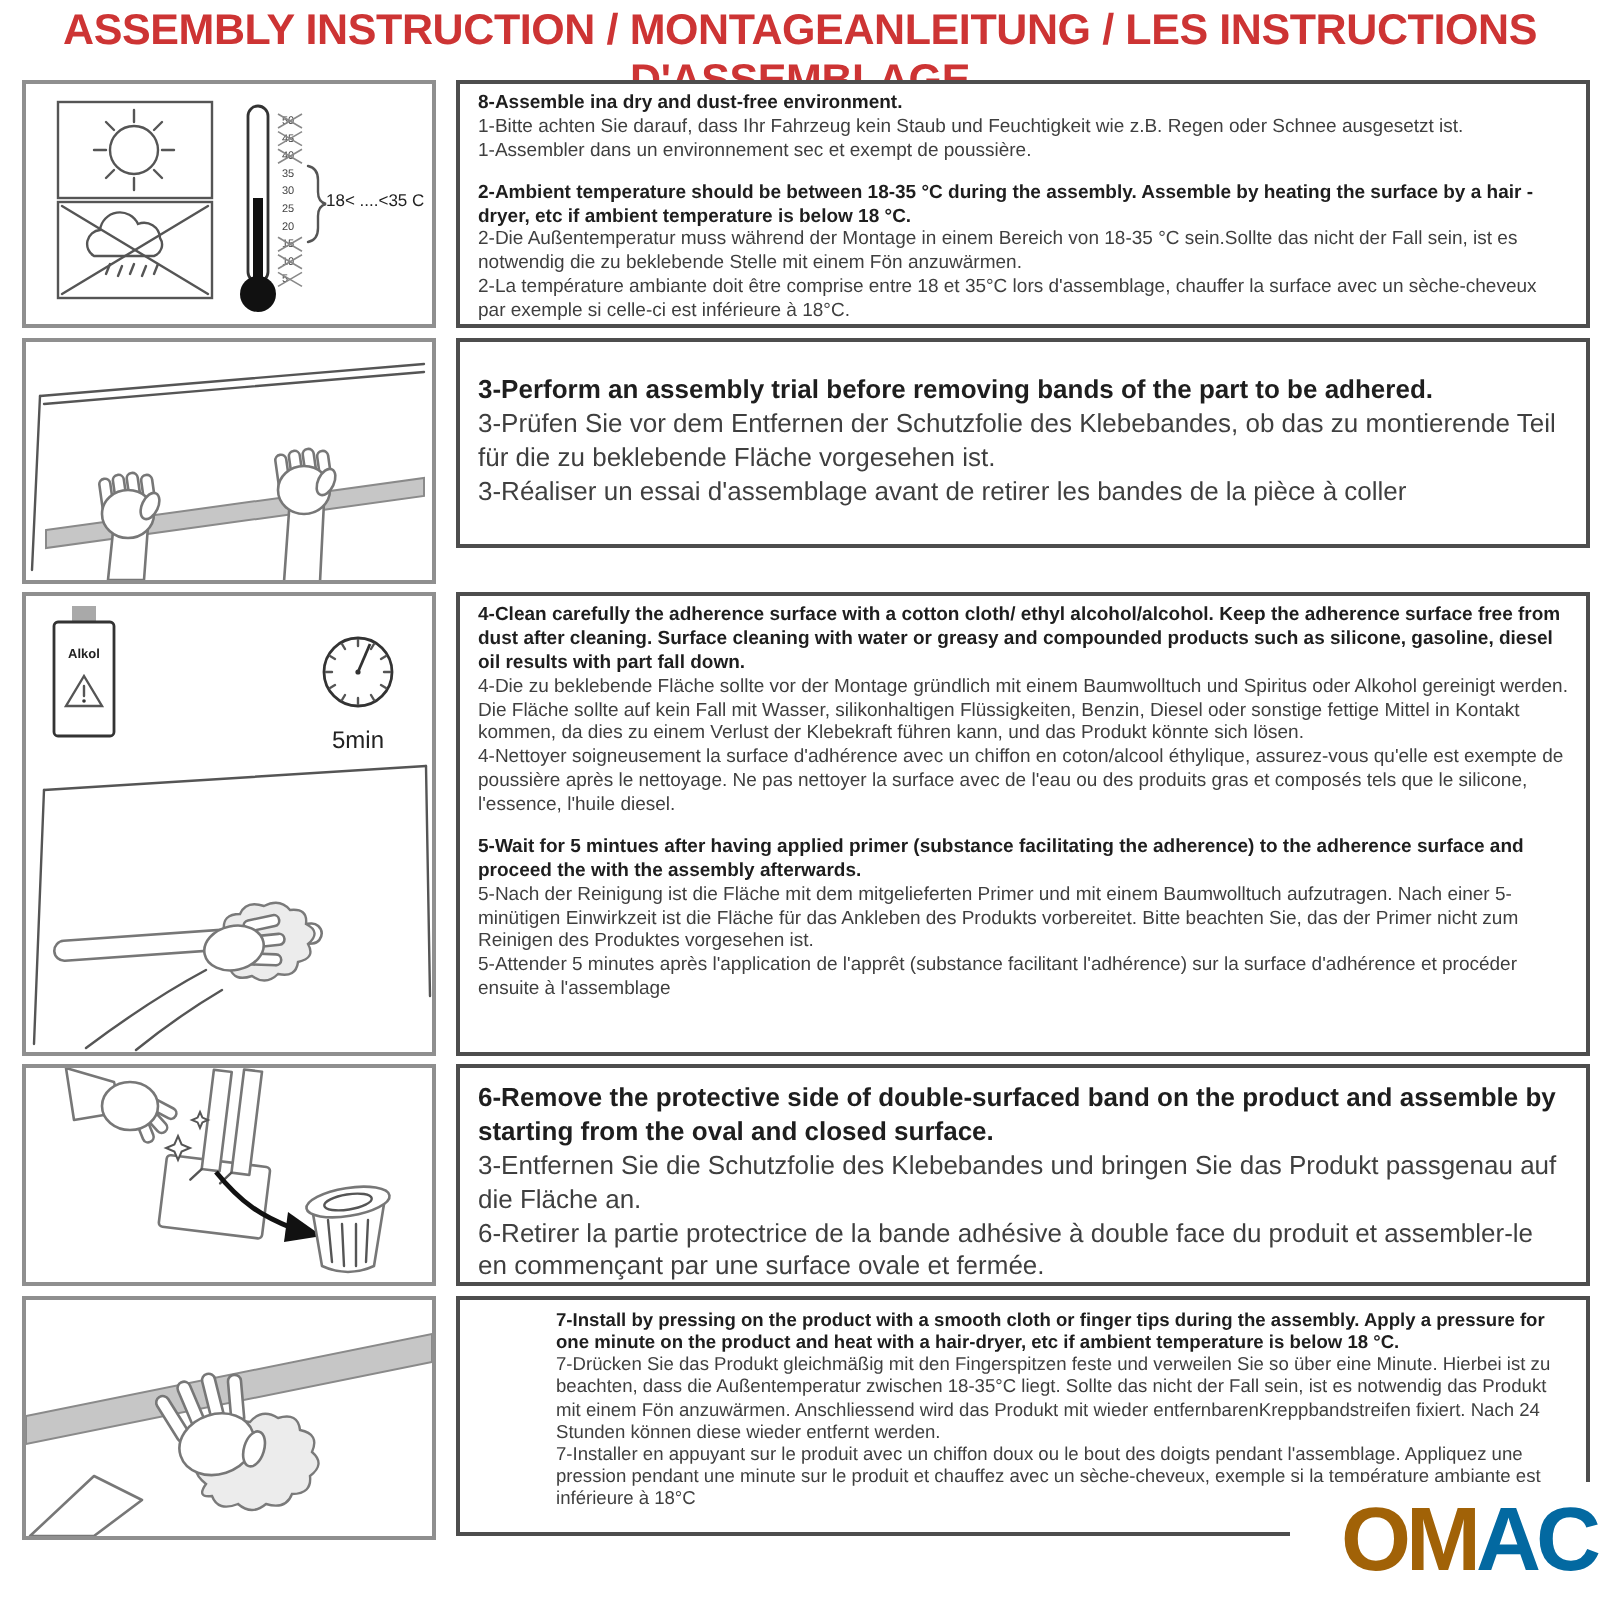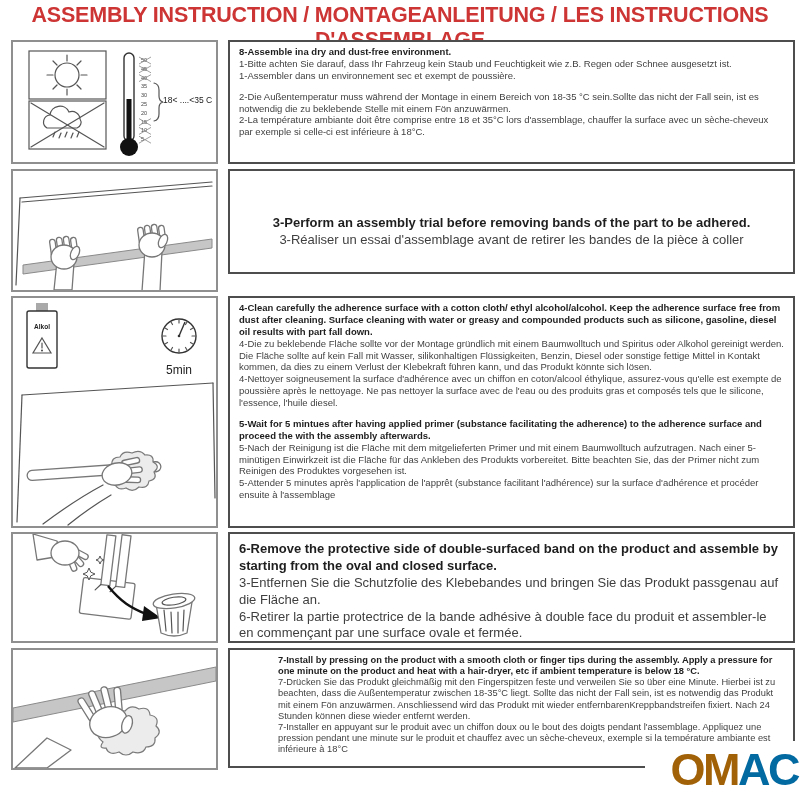--- a/index.html
+++ b/index.html
@@ -109,20 +109,21 @@
         </g>
       <path class="ln" d="M141 41 q5 1 5 7 l0 6 q0 5 4 6 q-4 1 -4 6 l0 6 q0 6 -5 7"></path>
       <text x="150" y="61" class="lbl">18&lt; ....&lt;35 C</text>
     </svg>
   </div>
   <div class="cell txt small" style="top:40px;height:124px;">
     <p class="en">8-Assemble ina dry and dust-free environment.</p>
     <p>1-Bitte achten Sie darauf, dass Ihr Fahrzeug kein Staub und Feuchtigkeit wie z.B. Regen oder Schnee ausgesetzt ist.</p>
     <p>1-Assembler dans un environnement sec et exempt de poussière.</p>
     <div class="gap"></div>
+    <p class="en">2-Ambient temperature should be between 18-35 °C  during the assembly. Assemble by heating the surface by a hair -dryer, etc if ambient temperature is below 18 °C.</p>
     <p>2-Die Außentemperatur muss während der Montage in einem Bereich von 18-35 °C  sein.Sollte das nicht der Fall sein, ist es notwendig die zu beklebende Stelle mit einem Fön anzuwärmen.</p>
     <p>2-La température ambiante doit être comprise entre 18 et 35°C lors d'assemblage, chauffer la surface avec un sèche-cheveux par exemple si celle-ci est inférieure à 18°C.</p>
   </div>
 
   <div class="cell fig" style="top:169px;height:123px;">
     <svg viewBox="0 0 203 119" width="203" height="119">
       <g>
         <path class="ln" d="M7 27 L199 11"></path>
         <path class="ln" d="M9 31 L199 15"></path>
         <path class="ln" d="M7 27 L3 114"></path>
@@ -145,22 +146,23 @@
           <rect x="-12" y="-13" width="5.5" height="17" rx="2.7" class="hand"></rect>
           <rect x="-5" y="-14" width="5.5" height="18" rx="2.7" class="hand"></rect>
           <rect x="2" y="-14" width="5.5" height="18" rx="2.7" class="hand"></rect>
           <rect x="9" y="-12" width="5.5" height="16" rx="2.7" class="hand"></rect>
         </g>
         <ellipse cx="1" cy="6" rx="13" ry="12" class="hand"></ellipse>
         <ellipse cx="12" cy="2" rx="4" ry="7" class="hand" transform="rotate(25 12 2)"></ellipse>
       </g>
     </svg>
   </div>
-  <div class="cell txt big" style="top:169px;height:105px;padding-top:44px;text-align:center;">
+  <div class="cell txt big" style="top:169px;height:105px;padding-top:16px;">
     <p class="en">3-Perform an assembly trial before removing bands of the part to be adhered.</p>
+    <p>3-Prüfen Sie vor dem Entfernen der Schutzfolie des Klebebandes, ob das zu montierende Teil für die zu beklebende Fläche vorgesehen ist.</p>
     <p>3-Réaliser un essai d'assemblage avant de retirer les bandes de la pièce à coller</p>
   </div>
 
   <div class="cell fig" style="top:296px;height:232px;">
     <svg viewBox="0 0 203 228" width="203" height="228">
       <g>
         <rect x="23" y="5" width="12" height="8" class="capFill"></rect>
         <rect x="14" y="13" width="30" height="57" rx="2" class="lnb"></rect>
         <text x="29" y="31" class="tinyb" text-anchor="middle">Alkol</text>
         <path class="ln" d="M29 40 l9 15 h-18 z"></path>

